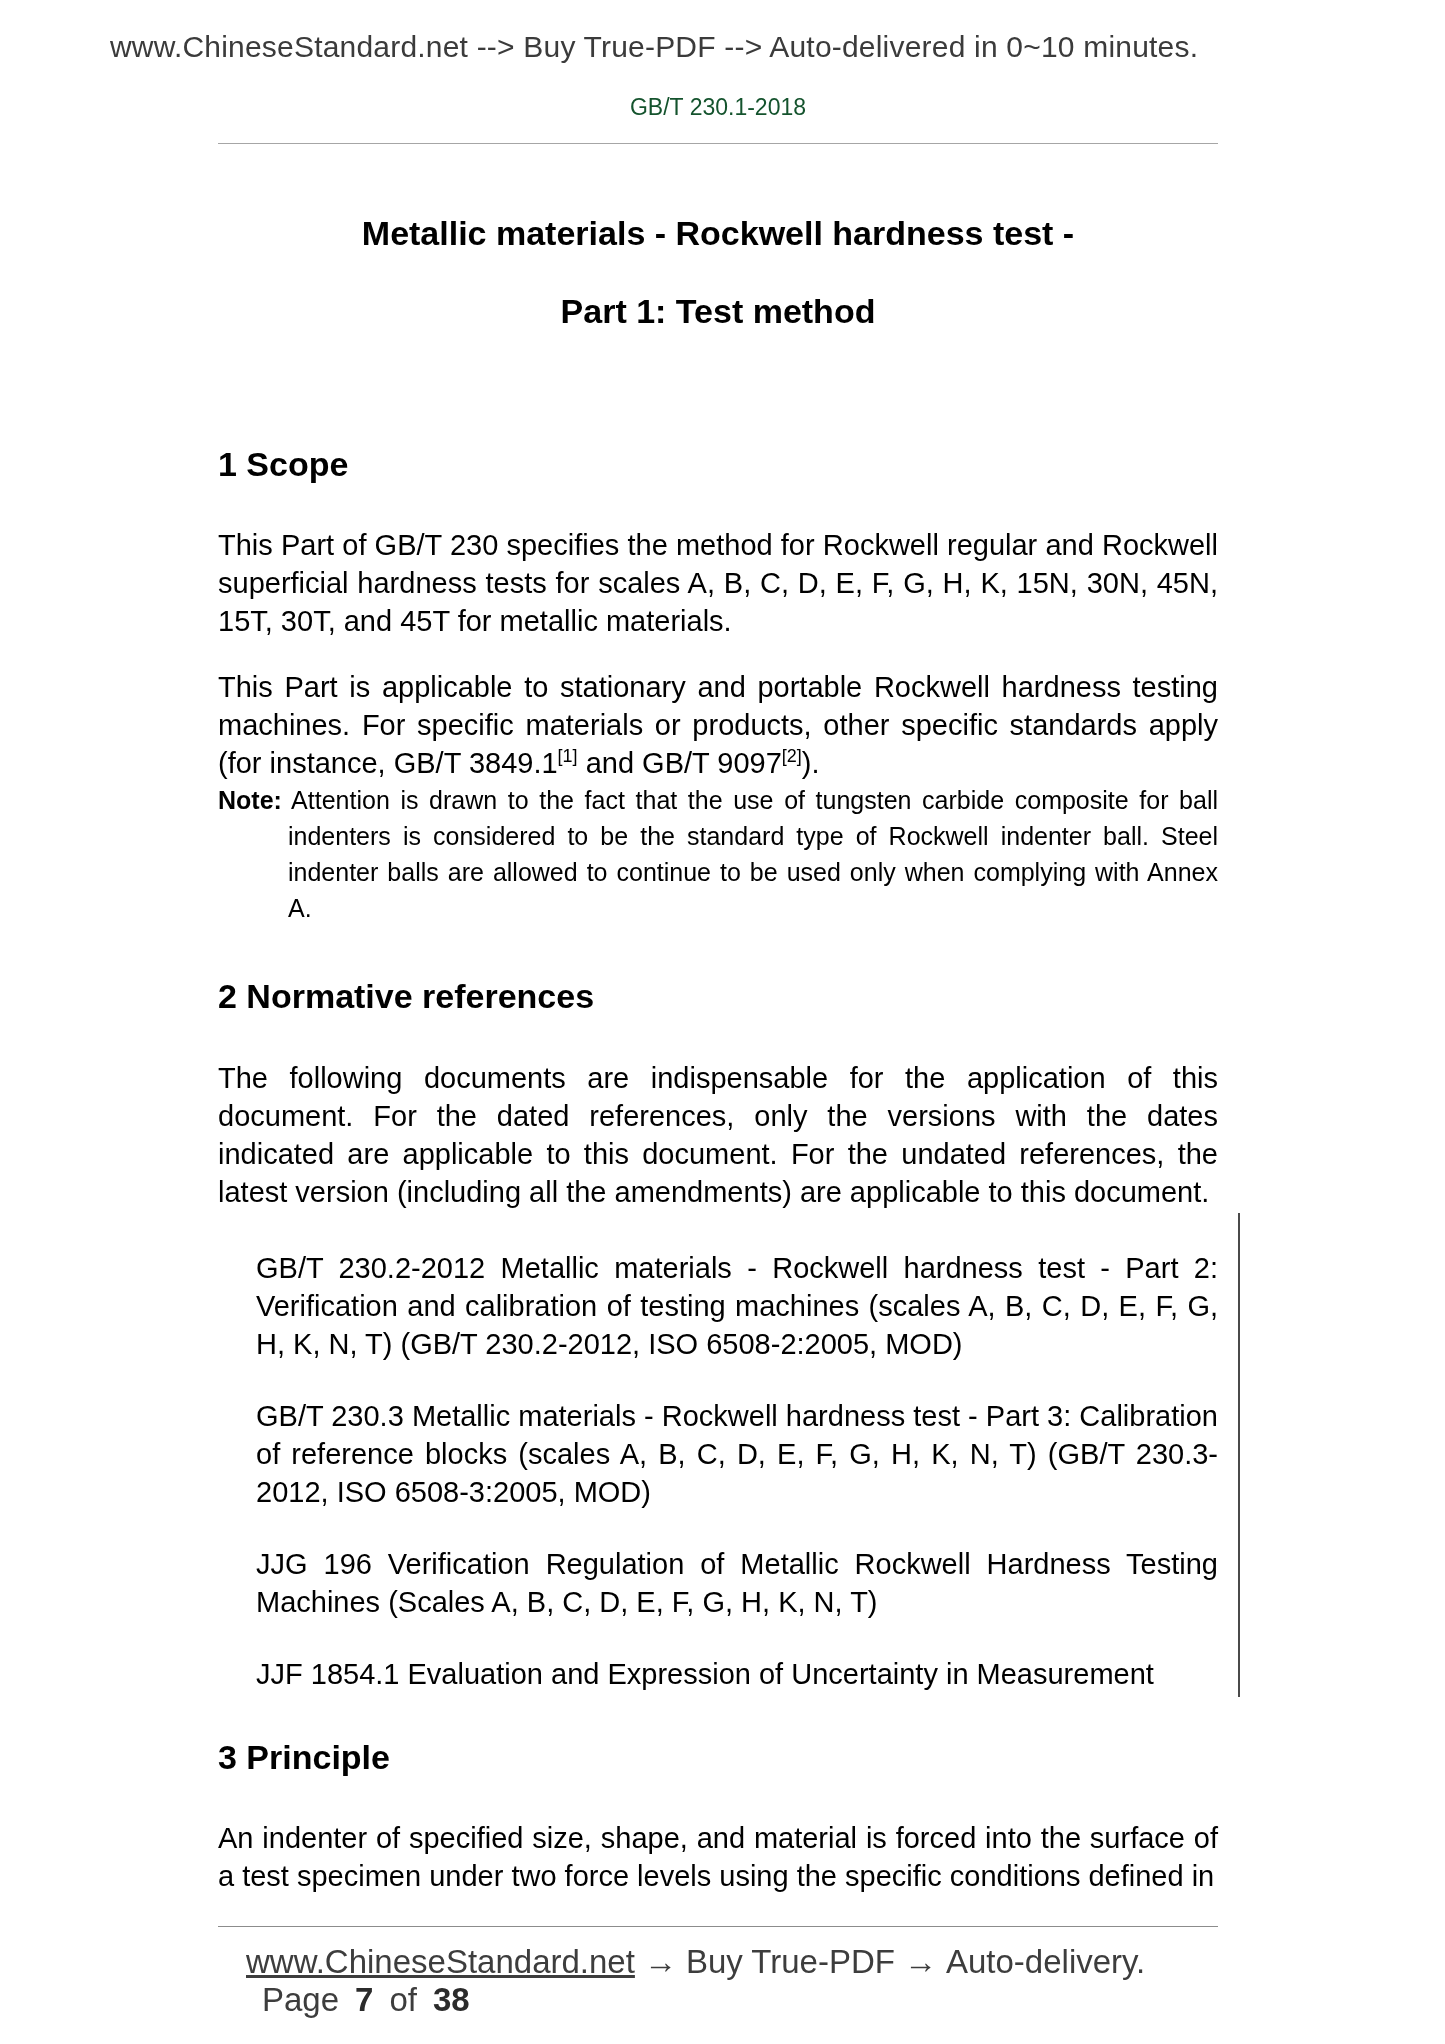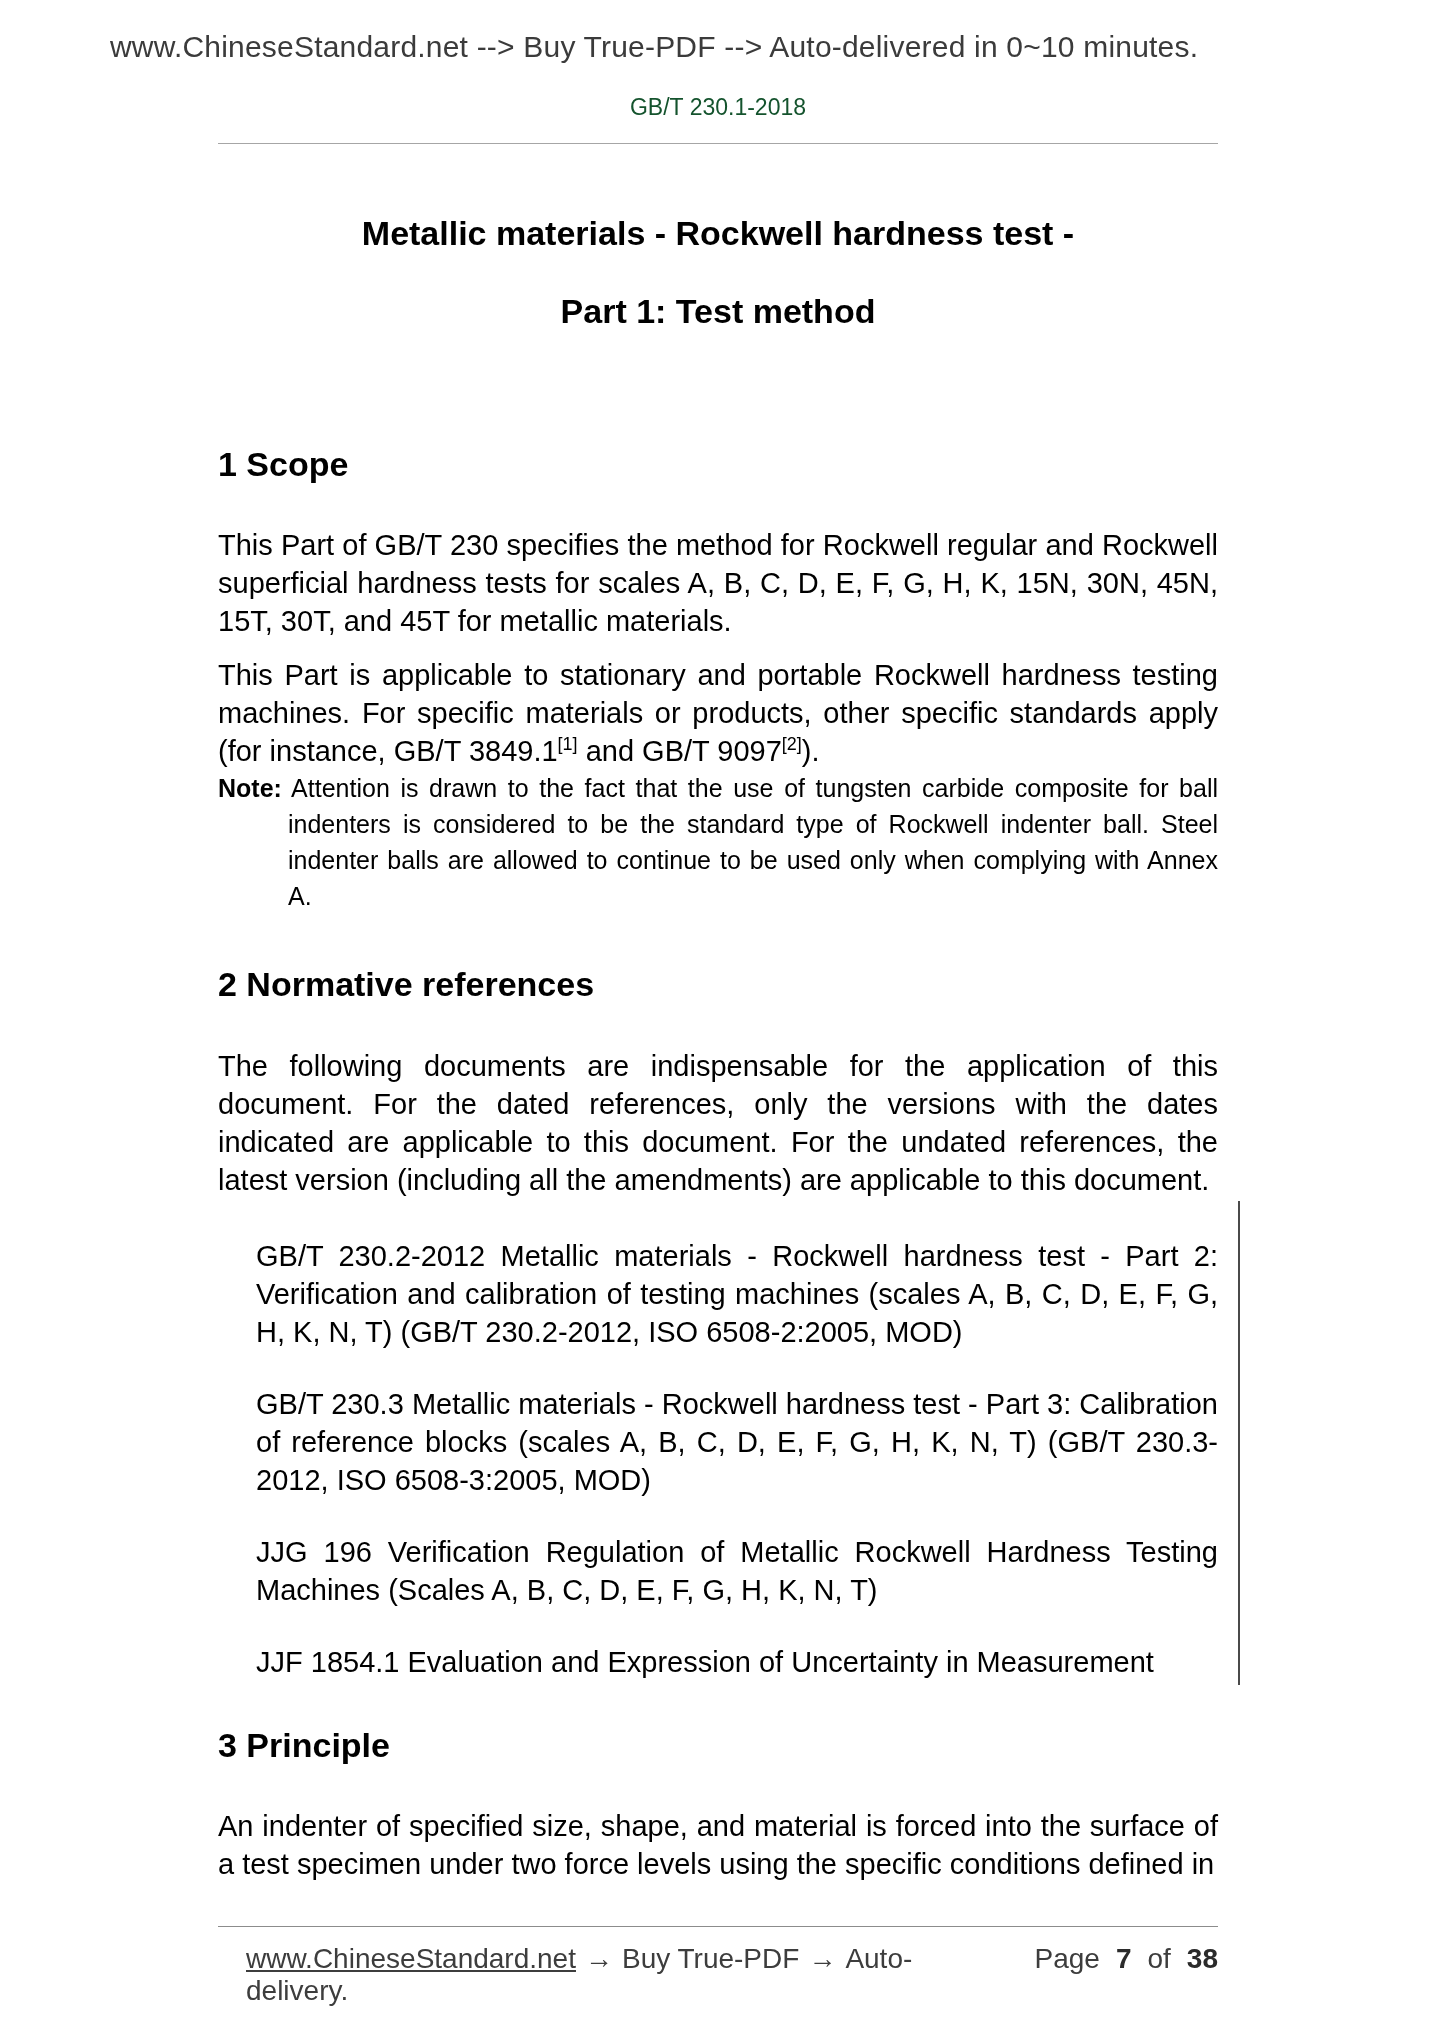--- a/index.html
+++ b/index.html
@@ -64,21 +64,21 @@
   }
   h2.section-heading.first { margin-top: 96px; }
   h2.section-heading.principle { margin-top: 46px; }
 
   p.body-par {
     margin-top: 43px;
     font-size: 29px;
     line-height: 38px;
     text-align: justify;
   }
-  p.body-par.follow { margin-top: 16px; }
+  p.body-par.follow { margin-top: 28px; }
 
   sup.ref-sup {
     font-size: 0.62em;
     vertical-align: super;
     line-height: 0;
   }
 
   p.note {
     font-size: 25px;
     line-height: 36px;
@@ -117,23 +117,24 @@
   .footer-rule {
     border: none;
     border-top: 1px solid #8c8c8c;
     height: 0;
   }
   .footer-row {
     margin-top: 16px;
     display: flex;
     justify-content: center;
     align-items: baseline;
-    font-size: 28px;
+    font-size: 33px;
     color: #3d3d3d;
     padding-left: 28px;
+    flex-direction: column;
   }
   .footer-left span { margin-right: 9px; }
   .footer-left .site-link {
     text-decoration: underline;
     cursor: pointer;
   }
   .footer-right span { margin-left: 16px; }
   .footer-right .pg-num { font-weight: bold; color: #2b2b2b; }
 </style>
 </head>

